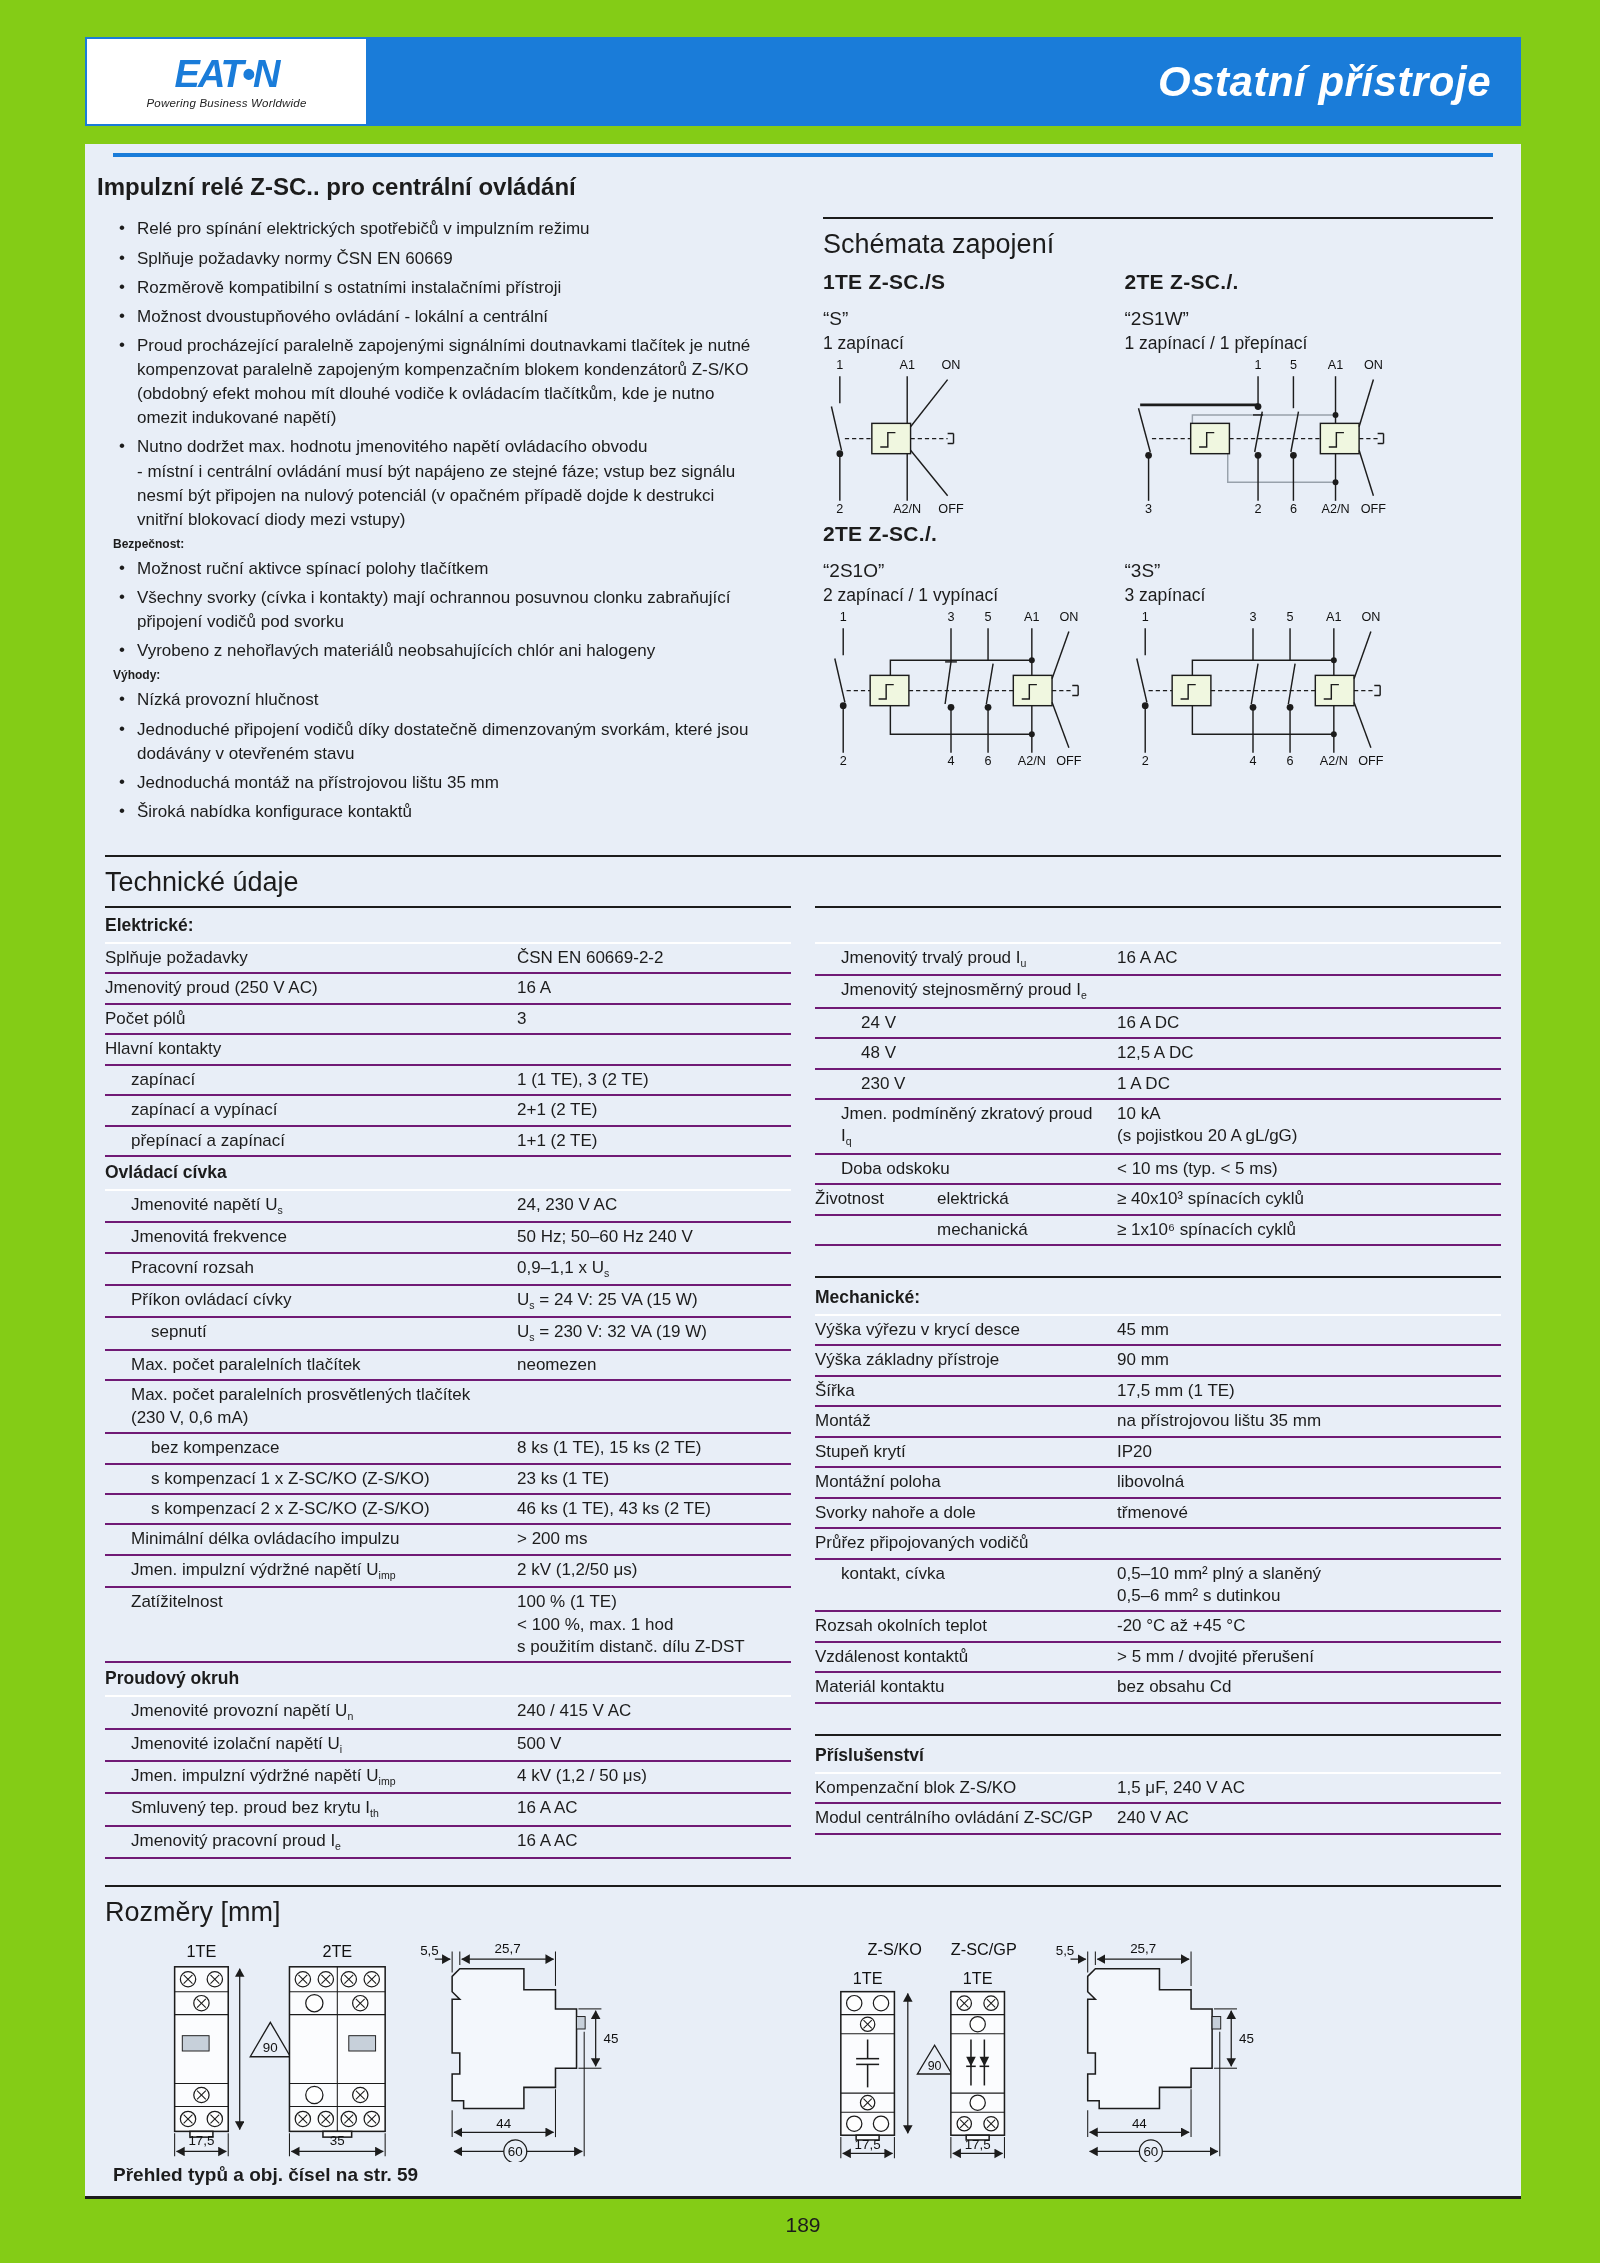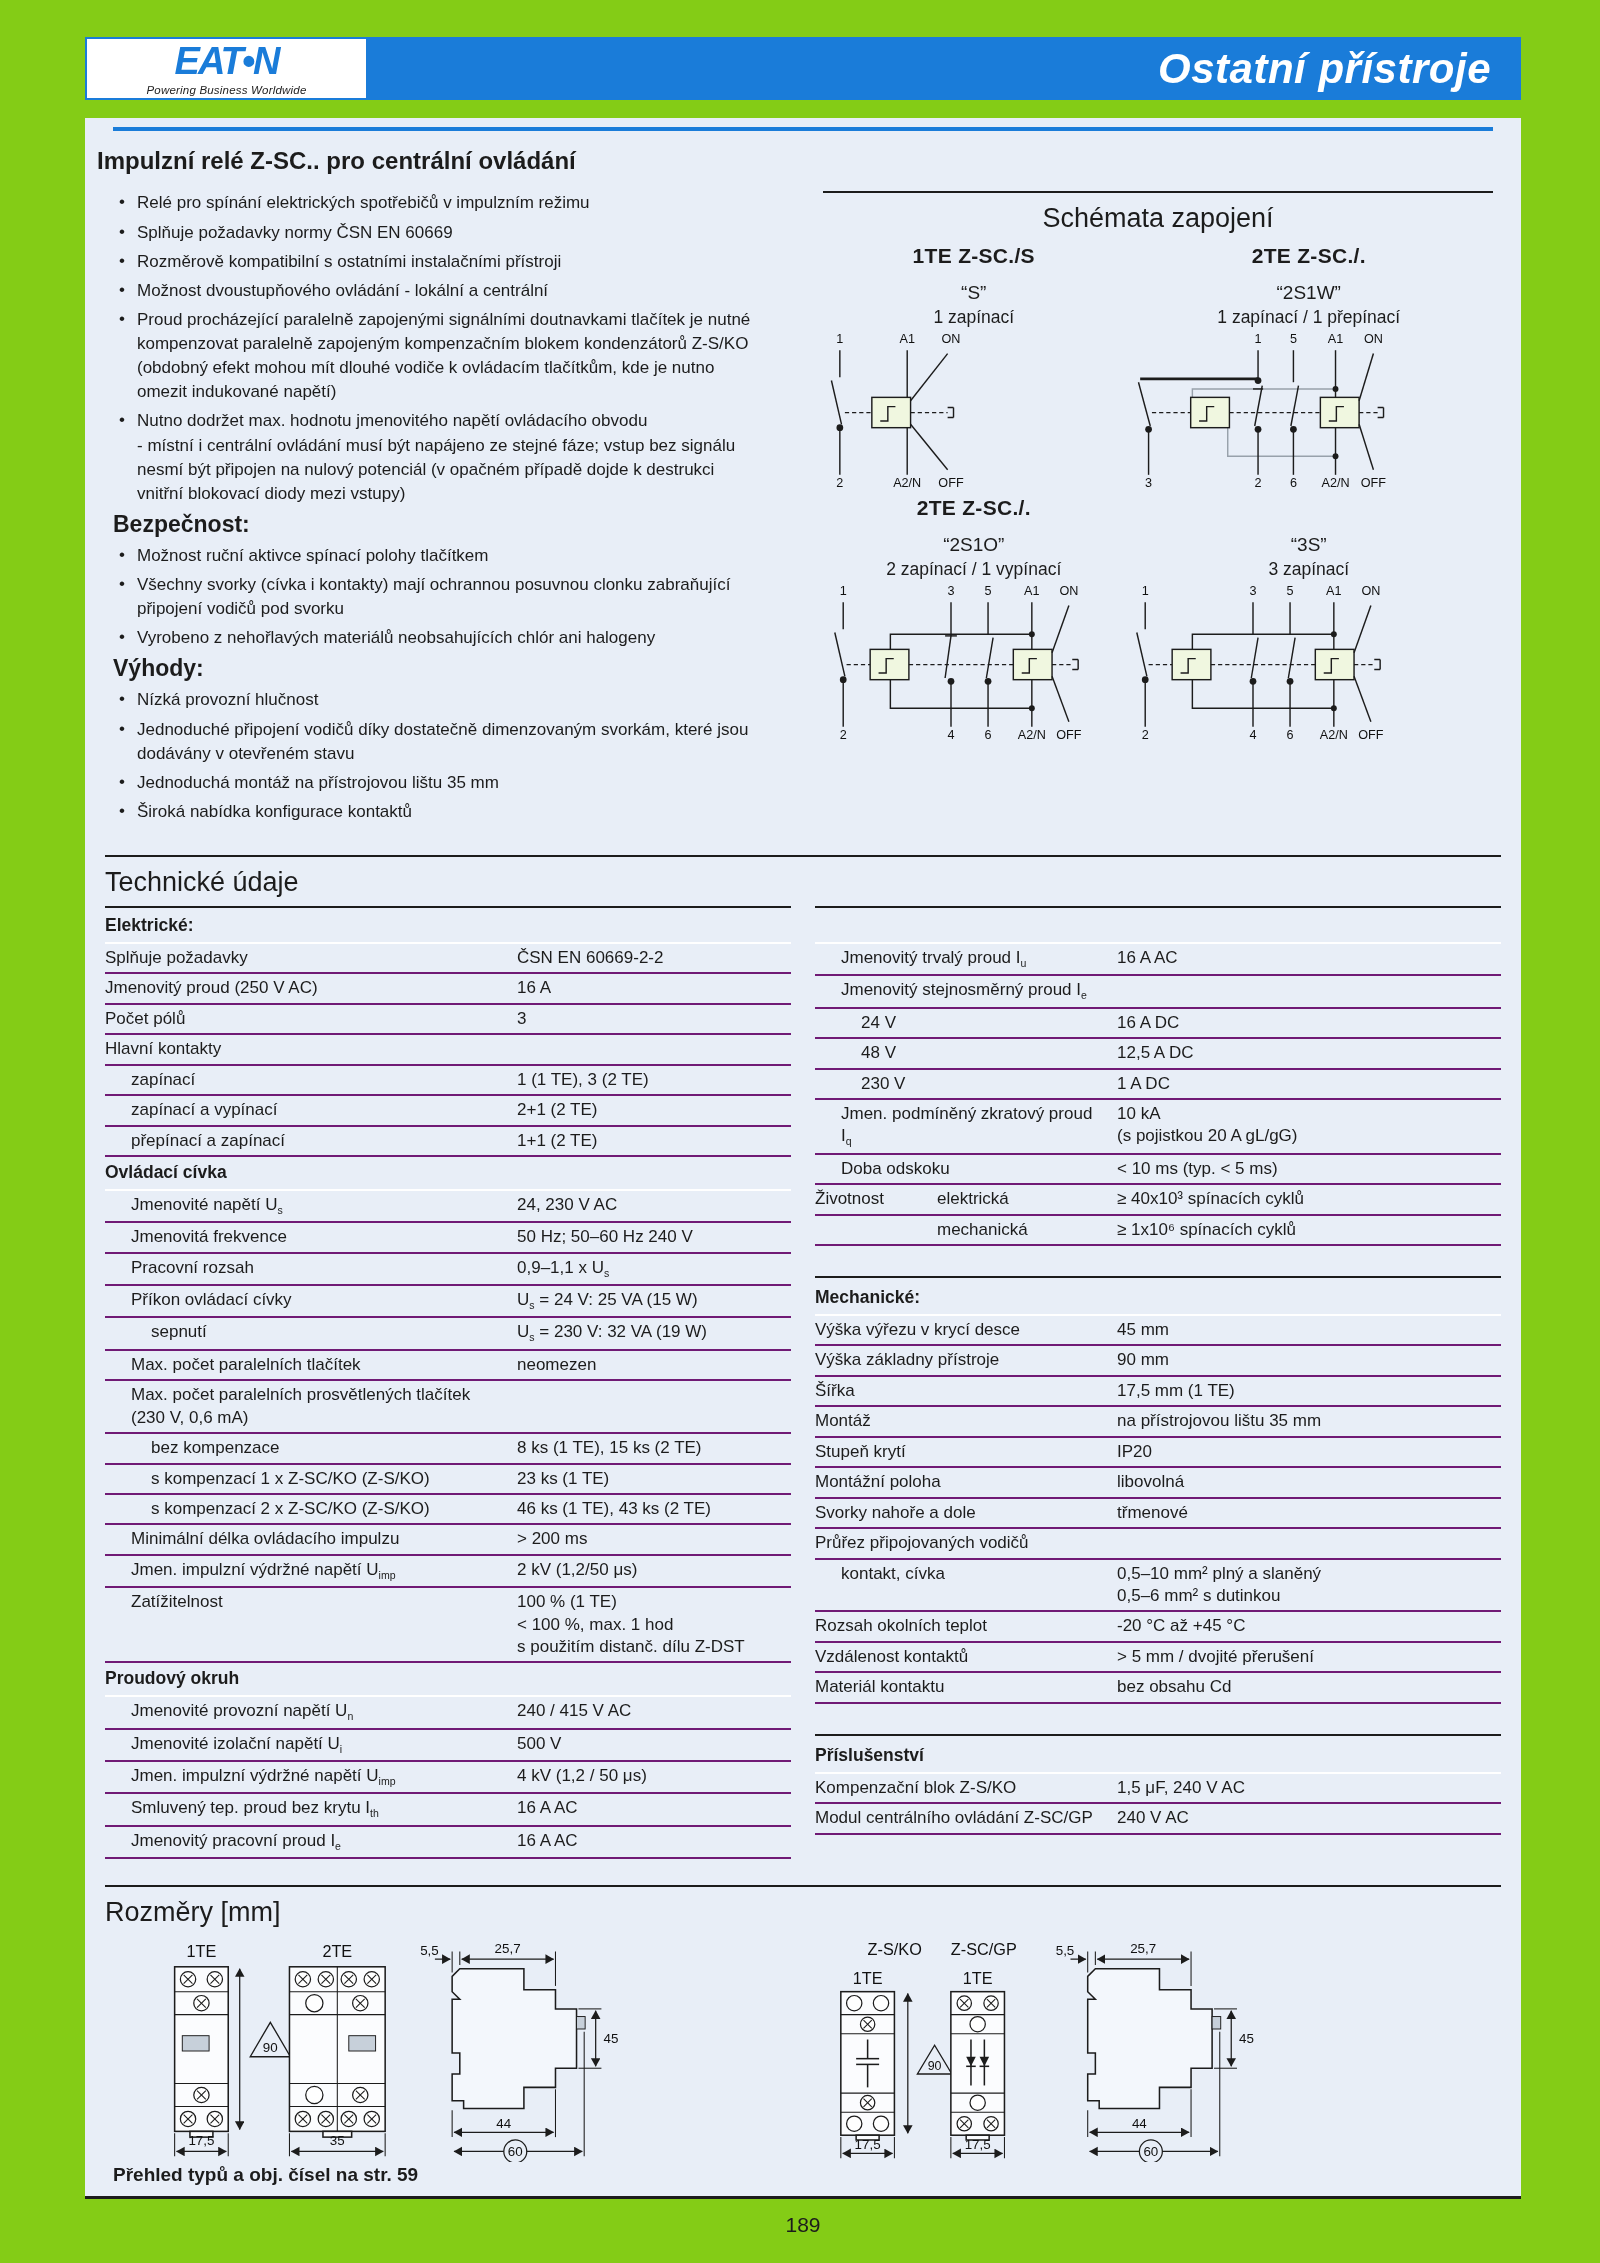--- a/index.html
+++ b/index.html
@@ -18,23 +18,23 @@
   
   .content{flex:1;margin:18px 79px 0 85px;background:#e8eef7;}
   .content-rule{height:4px;background:#1a7cd9;margin:9px 28px 0;}
   .page-title{font-size:24px;font-weight:bold;margin:16px 12px 0;}
 
   .top-cols{display:flex;margin:16px 28px 0;gap:60px;}
   .feat-col{width:650px;flex:none;}
   .bullets{margin:0;padding:0;list-style:none;}
   .bullets li{position:relative;padding-left:24px;margin:0 0 5px;font-size:17px;line-height:1.42;white-space:pre-line;}
   .bullets li::before{content:"\2022";position:absolute;left:6px;top:-1px;}
-  .feat-sub{font-weight:bold;font-size:23px;margin:2px 0 6px;}
-
-  .schem-col{flex:1;text-align:center;}
+  .feat-sub{font-weight:bold;font-size:12px;margin:2px 0 6px;}
+
+  .schem-col{flex:1;}
   .schem-col h2, .sec-h2{font-size:27px;font-weight:400;margin:0;border-top:2.5px solid #1c1c1c;padding:10px 0 8px;}
   .diagrams{display:grid;grid-template-columns:45% 55%;margin-top:2px;}
   .dcell{padding-bottom:6px;}
   .d-model{font-size:21px;font-weight:bold;min-height:30px;letter-spacing:.3px;}
   .d-code{font-size:19px;margin-top:8px;}
   .d-desc{font-size:17.5px;margin:3px 0 2px;}
   .cir{display:block;}
   .cir .w{stroke:#1c1c1c;stroke-width:1.7;fill:none;}
   .cir .wt{stroke:#1c1c1c;stroke-width:3.4;fill:none;}
   .cir .wg{stroke:#98a1ab;stroke-width:1.7;fill:none;}

